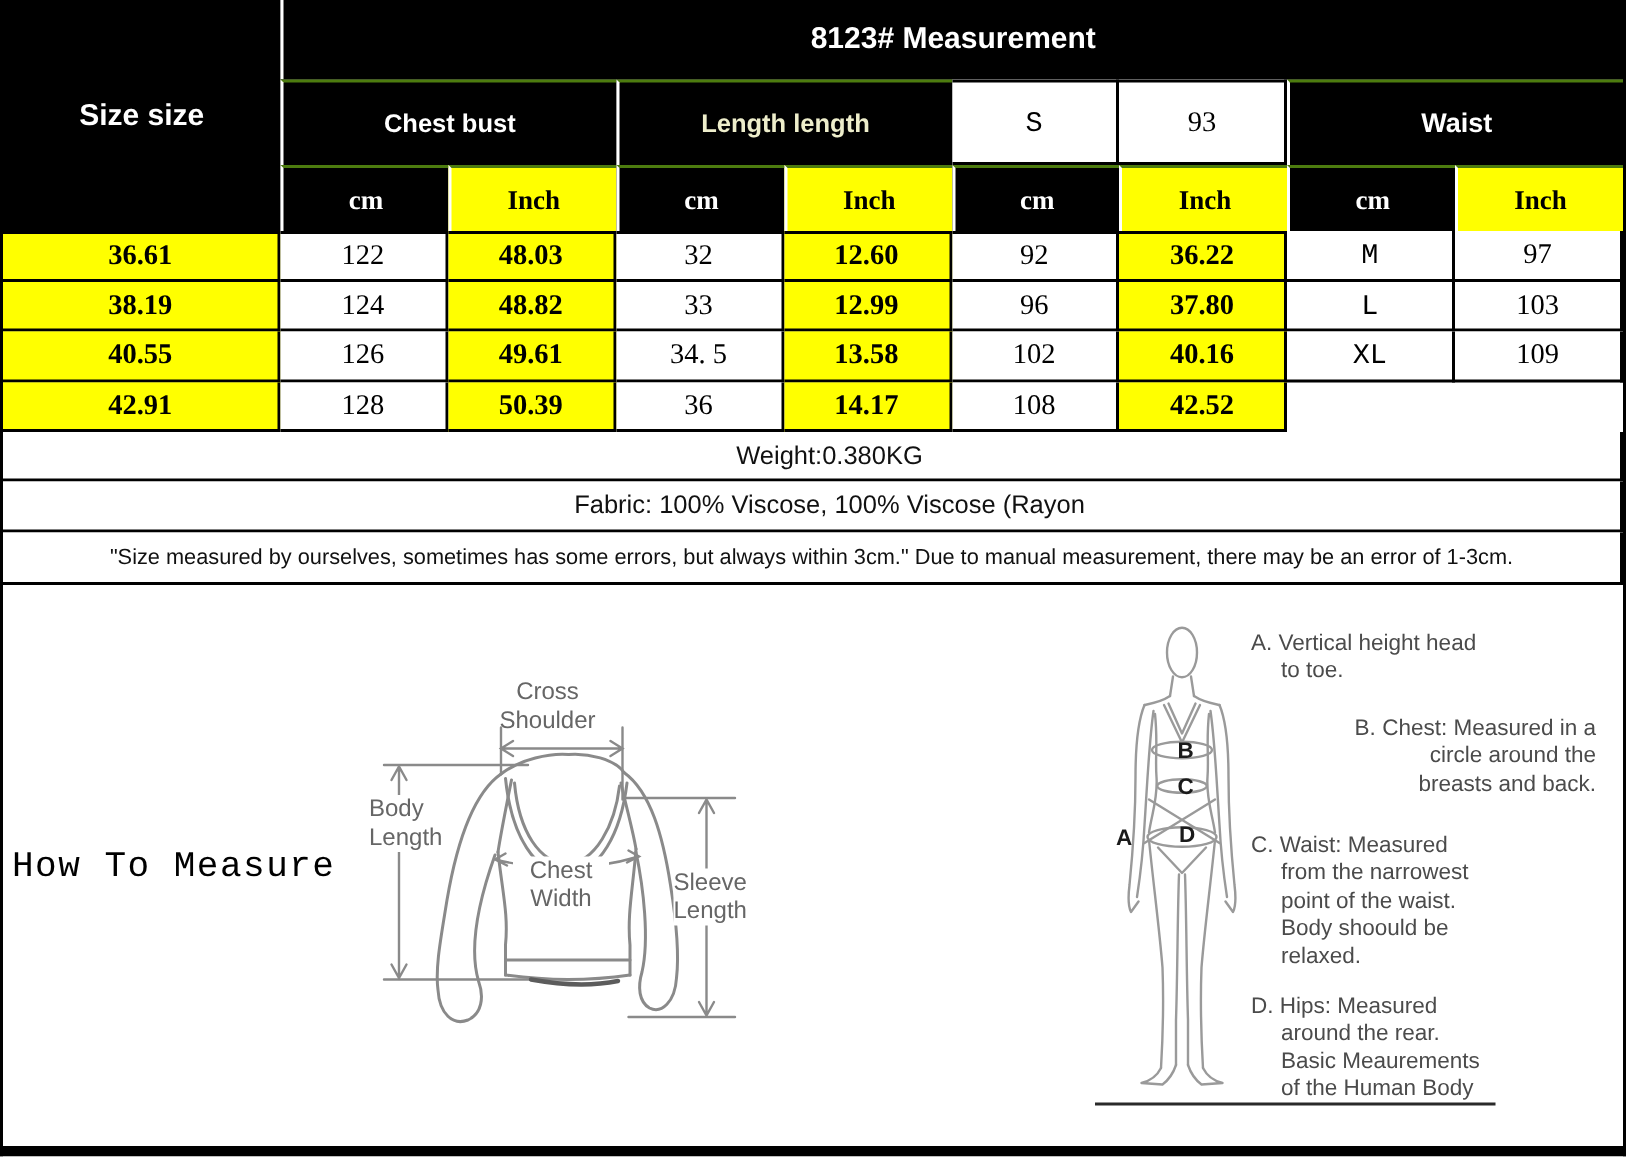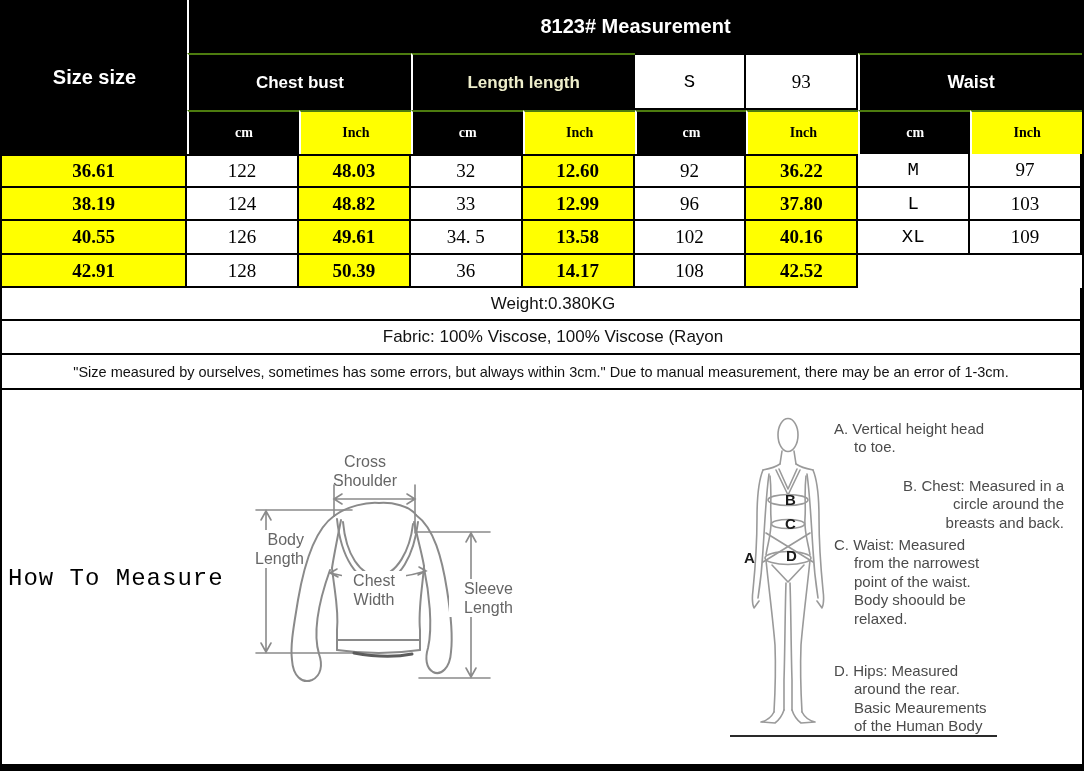--- a/index.html
+++ b/index.html
@@ -18,43 +18,43 @@
   .hdr{background:#000;color:#fff;text-align:center;}
   .hb-l{border-left:2px solid #fff;}
   .hb-t{border-top:2px solid #4d7c0f;}
   .cell-size{grid-column:1;grid-row:1/4;font-weight:bold;font-size:20px;}
   .cell-title{grid-column:2/10;grid-row:1;font-weight:bold;font-size:20px;}
   .g1{grid-column:2/4;} .g2{grid-column:4/6;} .g3{grid-column:6/8;} .g4{grid-column:8/10;}
   .grp{grid-row:2;font-weight:bold;font-size:17px;}
   .grp-length{color:#eeeecb;}
   .grp-shoulder{font-size:12.5px;}
   .grp-waist{font-size:18px;}
-  .unit{grid-row:3;font-family:"Liberation Serif",serif;font-weight:bold;font-size:14px;}
+  .unit{grid-row:3;font-family:"Liberation Serif",serif;font-weight:bold;font-size:18px;}
   .unit-cm{background:#000;color:#fff;}
   .unit-in{background:#ffff00;color:#000;}
   .d{border-right:2px solid #000;border-bottom:2px solid #000;background:#fff;}
   .row-first{border-top:2px solid #000;}
   .d-size{font-family:"Liberation Mono",monospace;font-size:19px;}
   .d-num{font-family:"Liberation Serif",serif;font-size:19px;}
   .d-in{background:#ffff00;font-weight:bold;}
   .full-row{grid-column:1/10;border-right:2px solid #000;border-bottom:2px solid #000;background:#fff;}
   .weight-row,.fabric-row{font-size:17px;color:#111;padding-left:24px;}
   .note-row{font-size:14.5px;color:#111;}
   
   .measure-section{position:absolute;left:0;top:390px;width:100%;height:374px;background:#fff;}
   .abs{position:absolute;}
   .heading{left:6px;top:175px;font-family:"Liberation Mono",monospace;font-size:24px;color:#000;white-space:nowrap;letter-spacing:1px;}
-  .glabel{font-size:16px;line-height:19px;color:#666;white-space:pre-line;text-align:right;}
+  .glabel{font-size:16px;line-height:19px;color:#666;white-space:pre-line;}
   .lbl-cross{left:313px;top:62px;width:100px;text-align:center;}
   .lbl-body{left:244px;top:140px;width:58px;background:#fff;}
   .lbl-chest{left:340px;top:181px;width:64px;text-align:center;background:#fff;}
   .lbl-sleeve{left:447px;top:189px;width:64px;background:#fff;}
   .instr{left:832px;width:210px;font-size:15px;line-height:18.4px;color:#4b4b4b;
          white-space:pre-line;padding-left:20px;text-indent:-20px;}
-  .instr-a{top:30px;} .instr-b{top:87px;text-align:right;} .instr-c{top:146px;} .instr-d{top:272px;}
+  .instr-a{top:30px;} .instr-b{top:87px;text-align:right;} .instr-c{top:165px;} .instr-d{top:272px;}
   .underline{left:728px;top:345px;width:267px;height:0;border-top:2px solid #2a2a2a;}
   svg{display:block;}
   .stroke{fill:none;stroke:#8a8a8a;stroke-width:2;stroke-linecap:round;stroke-linejoin:round;}
   .stroke-thin{fill:none;stroke:#8a8a8a;stroke-width:1.6;stroke-linecap:round;}
   .stroke-dark{fill:none;stroke:#5c5c5c;stroke-width:3;stroke-linecap:round;}
   .body-stroke{fill:none;stroke:#9a9a9a;stroke-width:1.6;stroke-linecap:round;stroke-linejoin:round;}
   .pt-letter{font-family:"Liberation Sans",sans-serif;font-weight:bold;font-size:15px;fill:#1a1a1a;}
 </style>
 </head>
 <body>

